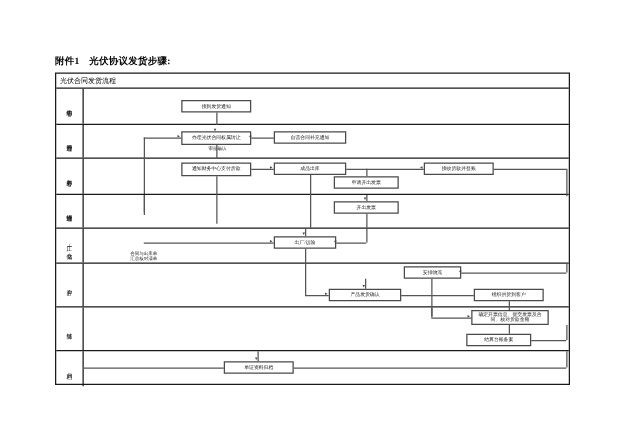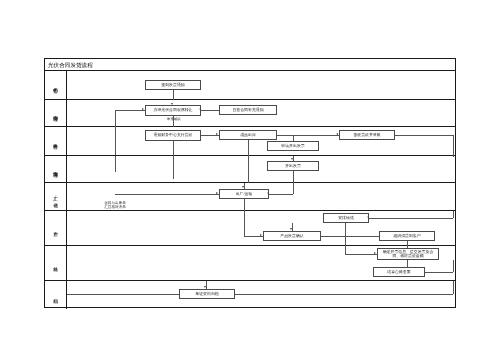--- a/index.html
+++ b/index.html
@@ -151,20 +151,21 @@
     border-left: 1.6px solid transparent;
     border-right: 1.6px solid transparent;
     border-top: 2.6px solid #444;
   }
 </style>
 </head>
 <body>
 
 <div id="page">
 
+  <div id="doc-title">附件1　光伏协议发货步骤:</div>
 
   <div id="chart-table">
 
     <div id="chart-header">光伏合同发货流程</div>
 
     <div id="lanes">
 
       <div class="lane" style="top:0px;height:29px;">
         <div class="lane-label">
           <span>销售中心</span>

